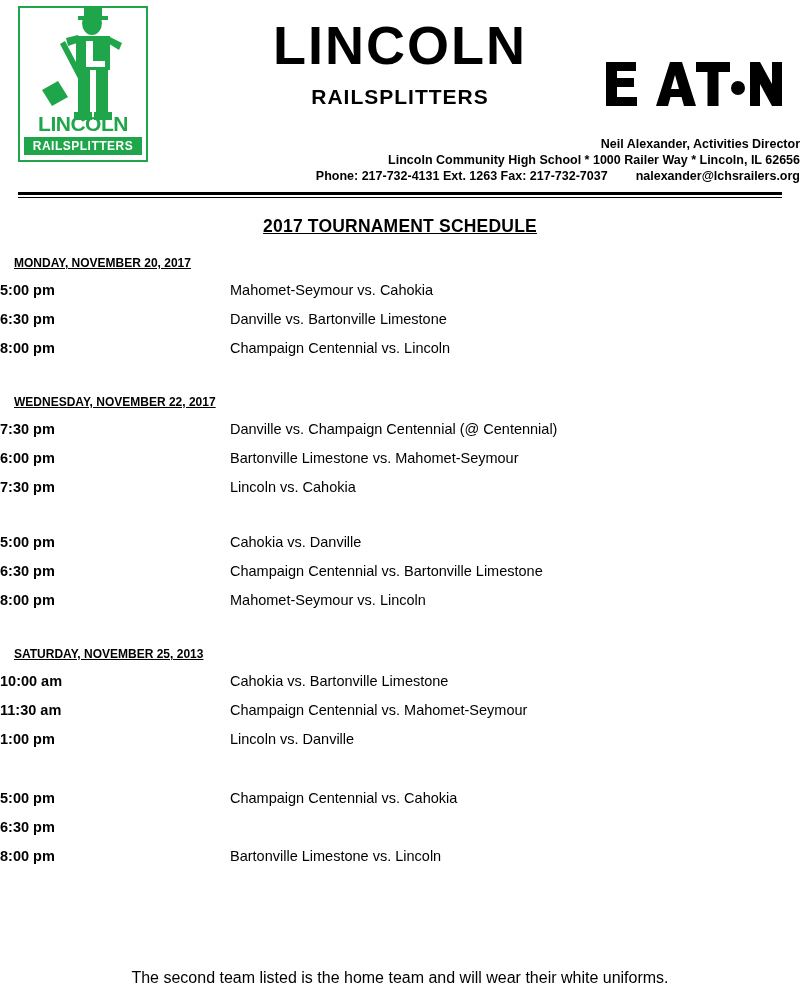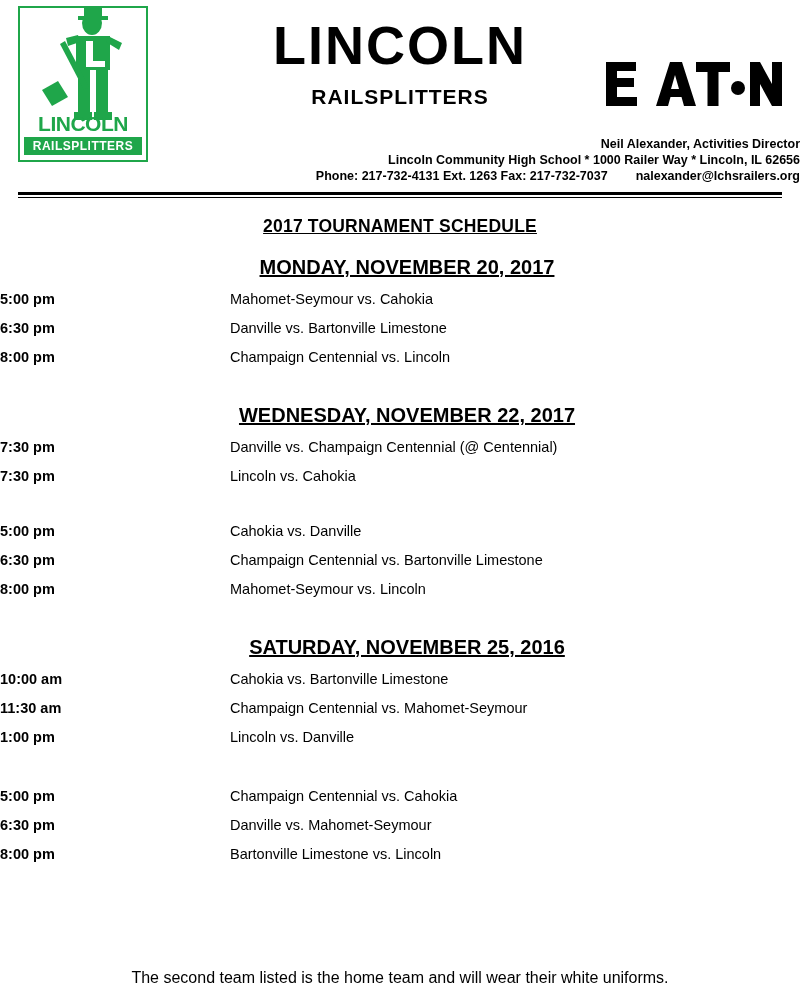--- a/index.html
+++ b/index.html
@@ -146,22 +146,21 @@
   .schedule {
     position: absolute;
     left: 0;
     top: 256px;
     width: 800px;
   }
   .day-block {
     margin-bottom: 0;
   }
   .day-head {
-    text-align: center;
-    font-size: 20px;
+    font-size: 12px;
     font-weight: bold;
     text-decoration: underline;
     padding-left: 14px;
     margin-bottom: 12px;
   }
   .game-row {
     display: flex;
     align-items: baseline;
     height: 29px;
   }
@@ -282,20 +281,24 @@
 
     <div class="spacer-26"></div>
 
     <div class="day-block">
       <div class="day-head">WEDNESDAY, NOVEMBER 22, 2017</div>
       <div class="game-row">
         <div class="game-time">7:30 pm</div>
         <div class="game-matchup">Danville vs. Champaign Centennial (@ Centennial)</div>
       </div>
       <div class="game-row">
+        <div class="game-time">6:00 pm</div>
+        <div class="game-matchup">Bartonville Limestone vs. Mahomet-Seymour</div>
+      </div>
+      <div class="game-row">
         <div class="game-time">7:30 pm</div>
         <div class="game-matchup">Lincoln vs. Cahokia</div>
       </div>
     </div>
 
     <div class="spacer-26"></div>
 
     <div class="day-block">
       <div class="game-row">
         <div class="game-time">5:00 pm</div>
@@ -307,21 +310,21 @@
       </div>
       <div class="game-row">
         <div class="game-time">8:00 pm</div>
         <div class="game-matchup">Mahomet-Seymour vs. Lincoln</div>
       </div>
     </div>
 
     <div class="spacer-26"></div>
 
     <div class="day-block">
-      <div class="day-head">SATURDAY, NOVEMBER 25, 2016</div>
+      <div class="day-head">SATURDAY, NOVEMBER 25, 2013</div>
       <div class="game-row">
         <div class="game-time">10:00 am</div>
         <div class="game-matchup">Cahokia vs. Bartonville Limestone</div>
       </div>
       <div class="game-row">
         <div class="game-time">11:30 am</div>
         <div class="game-matchup">Champaign Centennial vs. Mahomet-Seymour</div>
       </div>
       <div class="game-row">
         <div class="game-time">1:00 pm</div>
@@ -329,21 +332,20 @@
       </div>
 
       <div class="spacer-30"></div>
 
       <div class="game-row">
         <div class="game-time">5:00 pm</div>
         <div class="game-matchup">Champaign Centennial vs. Cahokia</div>
       </div>
       <div class="game-row">
         <div class="game-time">6:30 pm</div>
-        <div class="game-matchup">Danville vs. Mahomet-Seymour</div>
       </div>
       <div class="game-row">
         <div class="game-time">8:00 pm</div>
         <div class="game-matchup">Bartonville Limestone vs. Lincoln</div>
       </div>
     </div>
   </div>
 
   <div class="footnote">The second team listed is the home team and will wear their white uniforms.</div>
 

